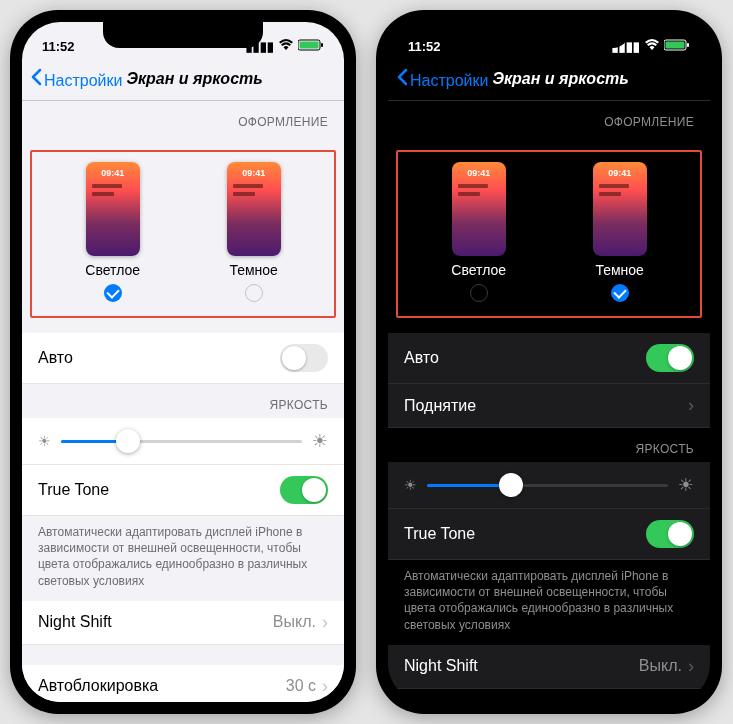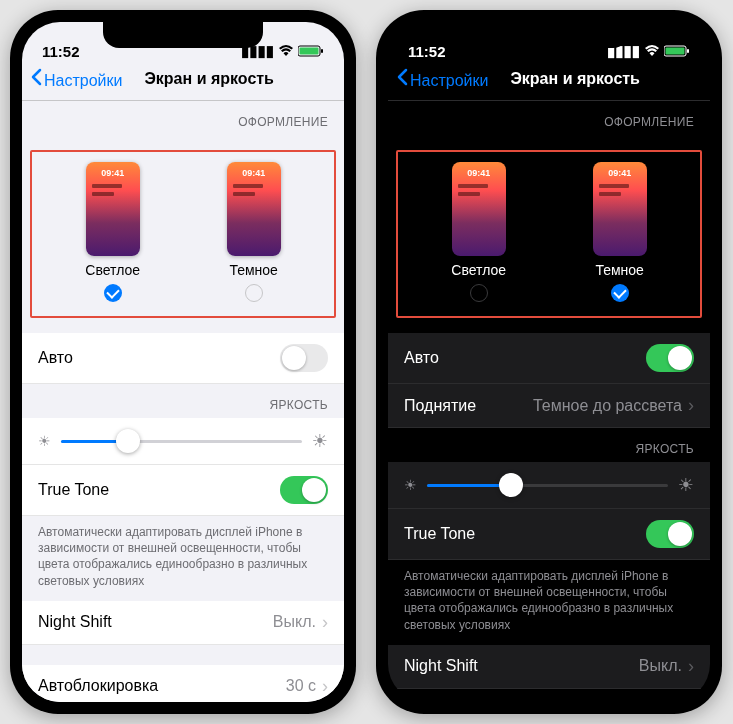--- a/index.html
+++ b/index.html
@@ -56,29 +56,29 @@
   .dark .back { color:#007aff; }
   .dark .title { color:#fff; }
   .dark .section-label { color:#8e8e93; }
   .dark .row { background:#1c1c1e; border-bottom:1px solid #2c2c2e;}
   .dark .row-label { color:#fff; }
   .dark .row-value { color:#8e8e93; }
   .dark .footnote { color:#8e8e93; }
   .dark .theme-label { color:#fff; }
 
   .status-bar {
-    display:flex; justify-content:space-between; align-items:flex-end;
-    padding: 10px 20px 0; height: 38px; font-weight: 600; font-size: 15px;
+    display:flex; justify-content:space-between; align-items:center;
+    padding: 10px 20px 0; height: 38px; font-weight: 600; font-size: 13px;
   }
   .status-right { display:flex; gap:4px; align-items:center; }
   .nav {
     display:flex; align-items:center; padding: 8px 8px 10px;
   }
   .back { display:flex; align-items:flex-end; font-size:16px; gap:2px;}
-  .title { font-weight:600; font-size:16px; margin-left:22px;}
+  .title { font-weight:600; font-size:16px; margin-left:4px;font-style:italic;}
   .section-label {
     font-size:12px; text-transform:uppercase; padding: 14px 16px 6px;
     letter-spacing: .3px;
     text-align: right;
   }
   .theme-panel {
     border: 2px solid #e34c3c;
     margin: 15px 8px;
     padding: 10px 10px 14px;
     display:flex; justify-content:space-around;
@@ -316,21 +316,20 @@
       </div>
     </div>
 
     <div class="row">
       <span class="row-label">Авто</span>
       <span class="toggle on"></span>
     </div>
     <div class="row">
       <span class="row-label">Поднятие</span>
       <span class="row-right">
-        <span class="row-value">Темное до рассвета</span>
         <span class="chev">›</span>
       </span>
     </div>
 
     <div class="section-label">ЯРКОСТЬ</div>
     <div class="slider-row">
       <span class="sun-icon sun-low">☀︎</span>
       <div class="slider-track">
         <div class="slider-fill" style="width:35%"></div>
         <div class="slider-thumb" style="left:35%"></div>

